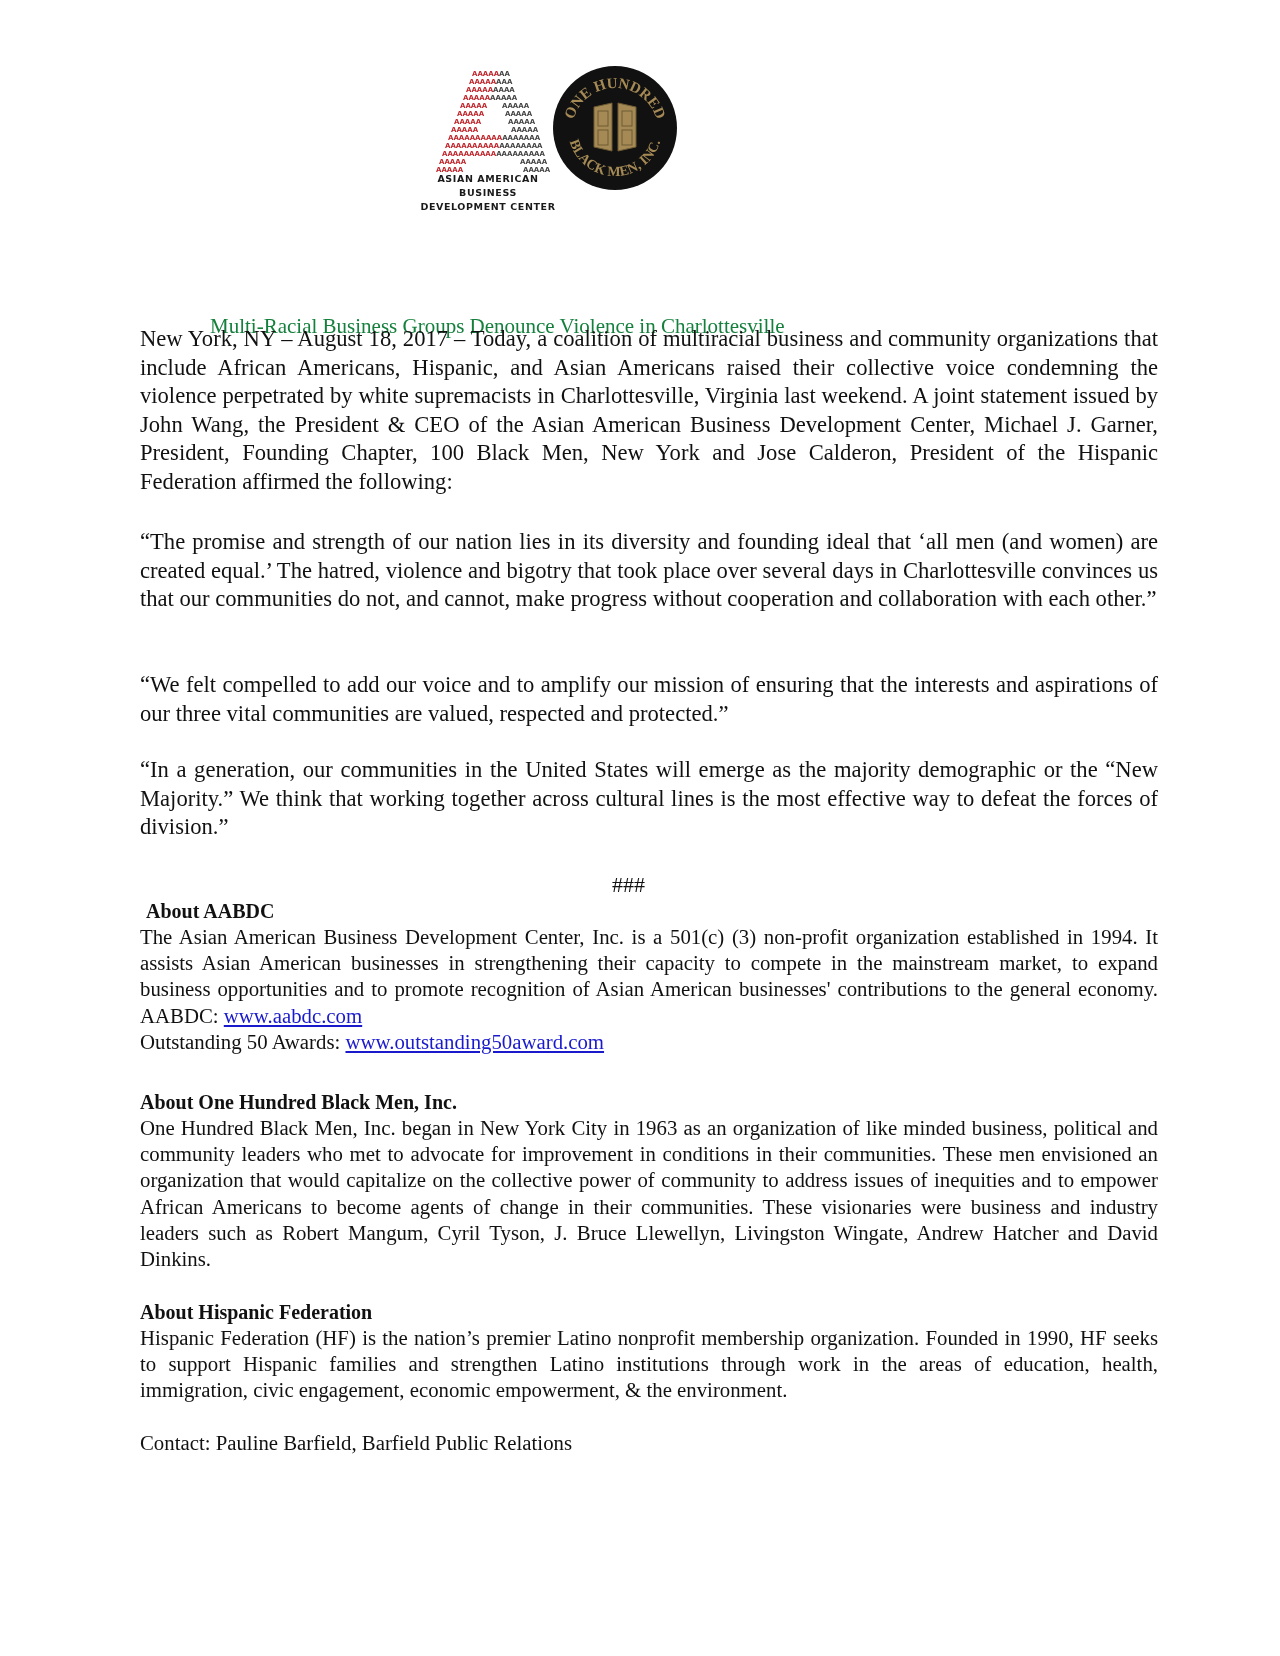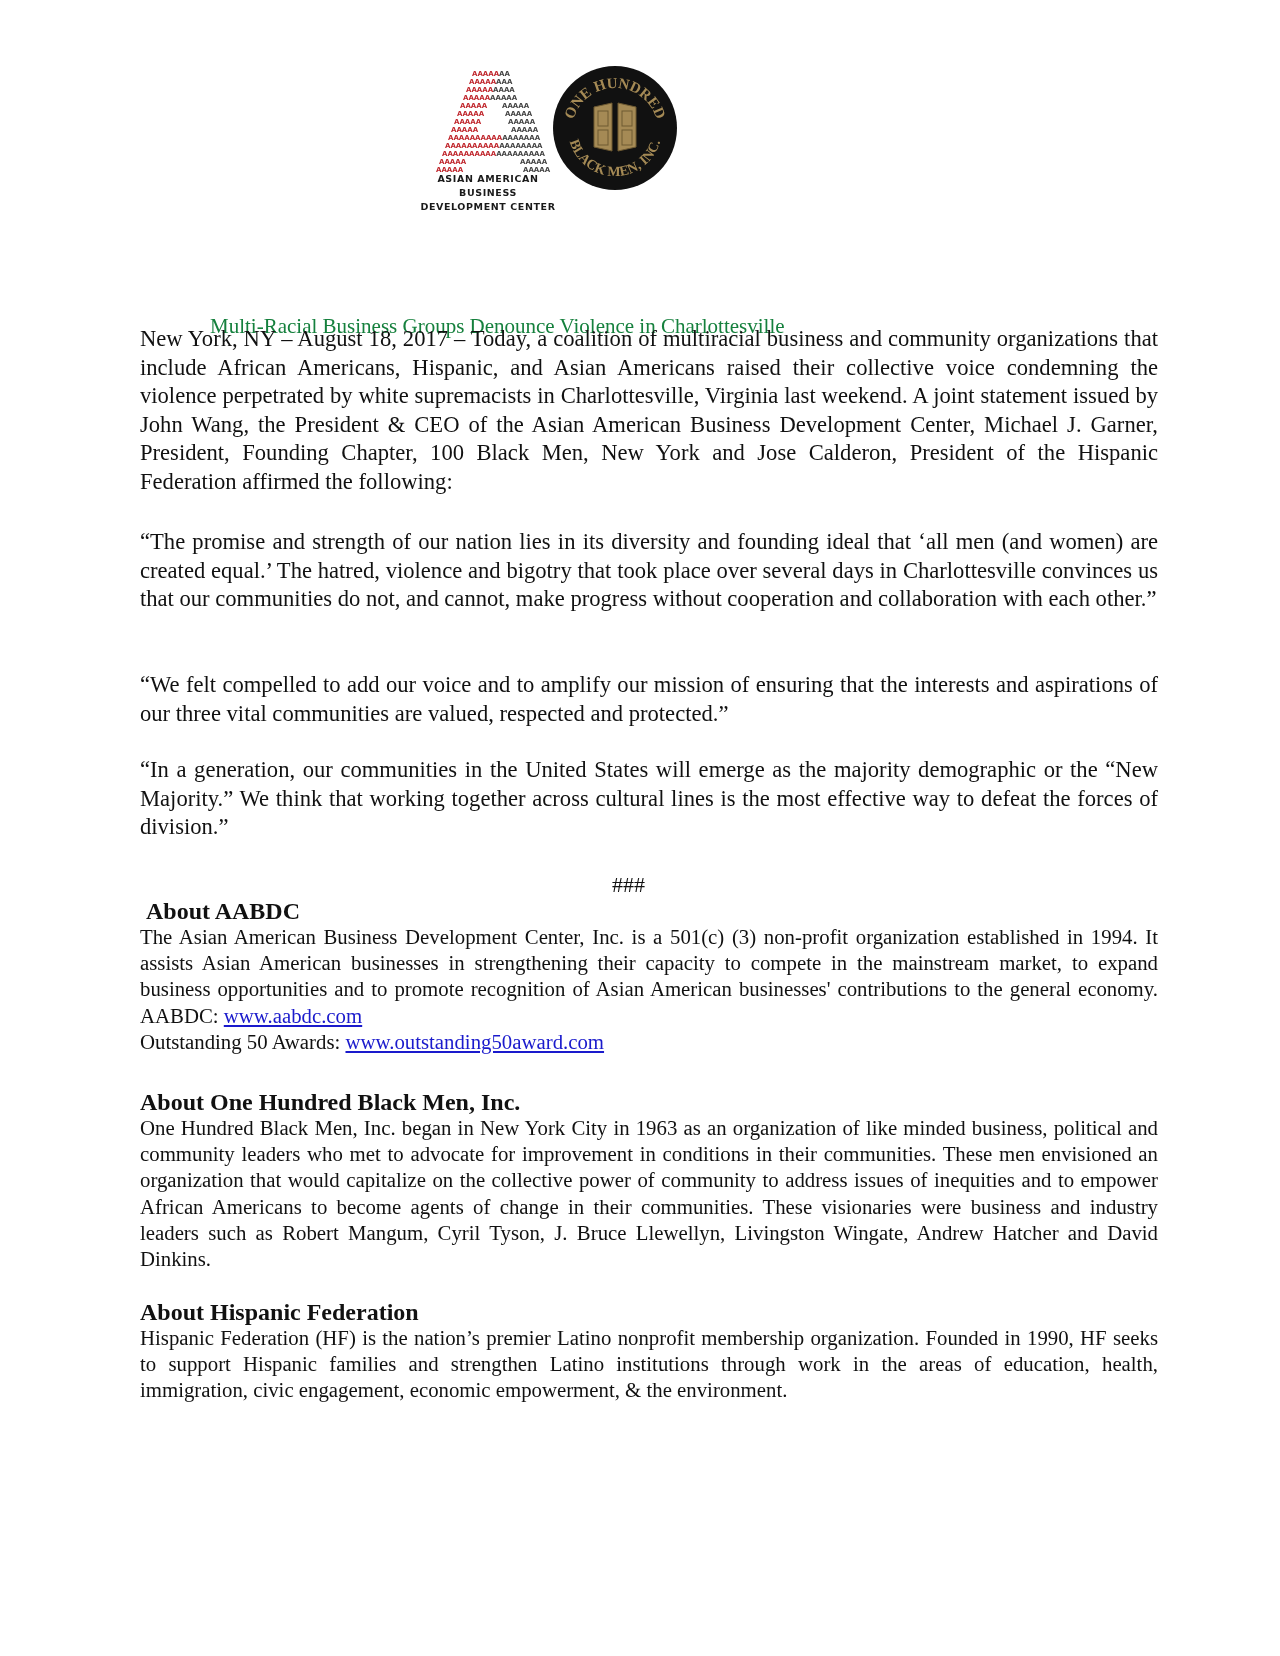--- a/index.html
+++ b/index.html
@@ -13,21 +13,21 @@
   .logo-b { position:absolute; left:552px; top:5px; width:126px; height:126px; }
   .logo-c { position:absolute; left:688px; top:0px; width:172px; height:160px; }
   .logo-c .word { position:absolute; left:4px; top:116px; font-family:"Liberation Sans", sans-serif;
         font-size:19px; color:#1a1a1a; letter-spacing:-0.2px; }
   .logo-c .word b { font-weight:bold; }
 
   .title { position:absolute; left:210px; top:262px; font-size:21px; line-height:32px; color:#15803d; white-space:nowrap;margin-top:48px; }
 
   .para { position:absolute; left:140px; width:1018px; font-size:22.6px; line-height:28.6px;
           text-align:justify; text-align-last:left; }
-  .sec-h { position:absolute; left:140px; font-weight:bold; font-size:24px; line-height:26px; }
+  .sec-h { position:absolute; left:140px; font-weight:bold; font-size:20px; line-height:26px; }
   .sec-p { position:absolute; left:140px; width:1018px; font-size:20.8px; line-height:26.2px;
            text-align:justify; text-align-last:left; }
   .hash { position:absolute; left:612px; top:872px; font-size:22px; }
   a.link { color:#1a1acc; text-decoration:underline; }
   .contact { position:absolute; left:140px; top:1430px; font-size:20.8px; line-height:26.2px; }
   .contact div { white-space:nowrap; }
 </style>
 </head>
 <body>
 
@@ -101,13 +101,14 @@
   <span>Outstanding 50 Awards: </span><a class="link">www.outstanding50award.com</a>
 </div>
 
 <div class="sec-h" style="top:1089px;">About One Hundred Black Men, Inc.</div>
 <div class="sec-p" style="top:1115px;">One Hundred Black Men, Inc. began in New York City in 1963 as an organization of like minded business, political and community leaders who met to advocate for improvement in conditions in their communities. These men envisioned an organization that would capitalize on the collective power of community to address issues of inequities and to empower African Americans to become agents of change in their communities. These visionaries were business and industry leaders such as Robert Mangum, Cyril Tyson, J. Bruce Llewellyn, Livingston Wingate, Andrew Hatcher and David Dinkins.</div>
 
 <div class="sec-h" style="top:1299px;font-family:Liberation Serif, serif;">About Hispanic Federation</div>
 <div class="sec-p" style="top:1325px;">Hispanic Federation (HF) is the nation’s premier Latino nonprofit membership organization. Founded in 1990, HF seeks to support Hispanic families and strengthen Latino institutions through work in the areas of education, health, immigration, civic engagement, economic empowerment, &amp; the environment.</div>
 
 <div class="contact">
+  <div>Contact:  Pauline Barfield, Barfield Public Relations</div>
 </div>
 
 </body></html>

